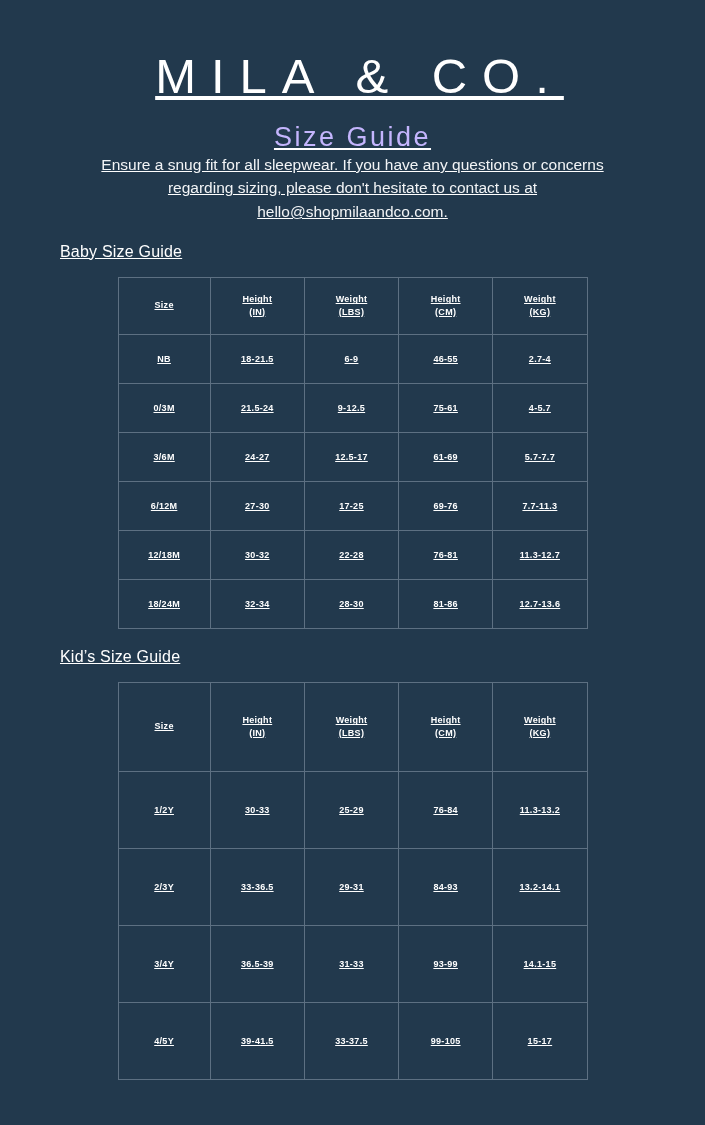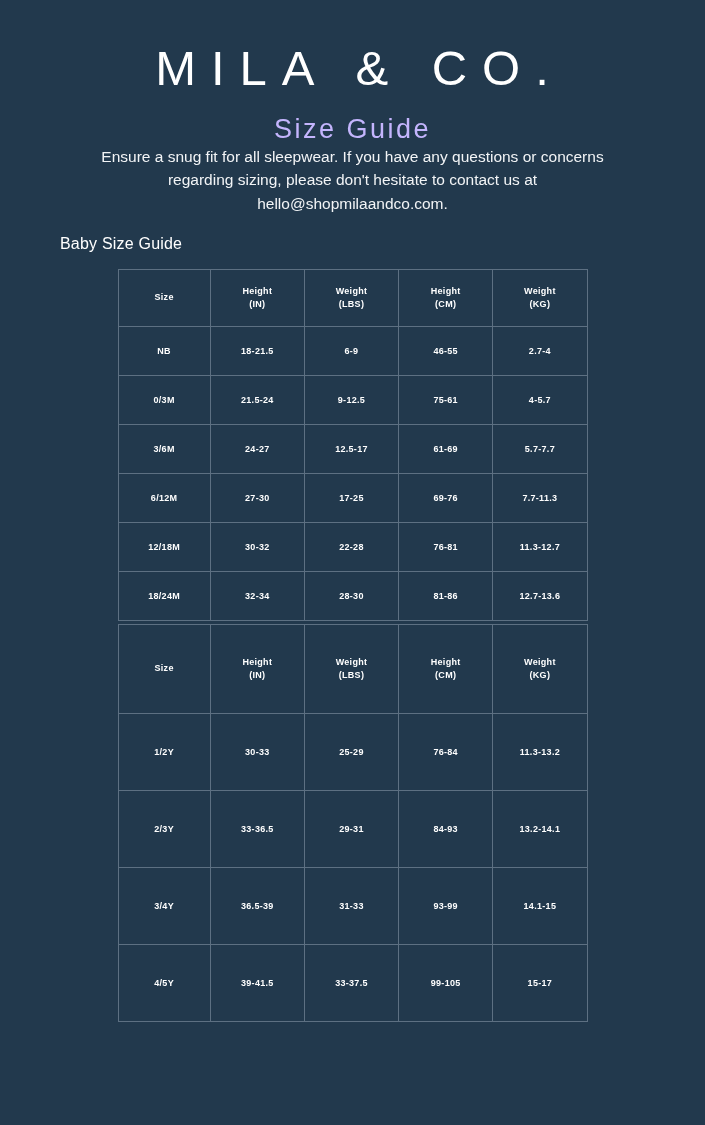--- a/index.html
+++ b/index.html
@@ -12,21 +12,22 @@
     background: #22394d;
     font-family: "Liberation Sans", sans-serif;
     color: #ffffff;
     overflow: hidden;
   }
   .page {
     width: 705px;
     height: 1125px;
     position: relative;
     box-sizing: border-box;
-    padding: 0 60px;
+    padding: 8px 60px;
+    text-decoration: underline;
   }
   .brand {
     text-align: center;
     font-family: "Liberation Sans", sans-serif;
     font-size: 49px;
     font-weight: 300;
     letter-spacing: 15px;
     color: #ffffff;
     padding-top: 42px;
     padding-left: 14px;
@@ -176,20 +177,21 @@
       <tr>
         <td>18/24M</td>
         <td>32-34</td>
         <td>28-30</td>
         <td>81-86</td>
         <td>12.7-13.6</td>
       </tr>
     </tbody>
   </table>
 
+  <div class="section-title">Kid’s Size Guide</div>
 
   <table class="size-table kid-table">
     <colgroup>
       <col class="col-size">
         <col class="col-rest">
         <col class="col-rest">
         <col class="col-rest">
         <col class="col-rest">
     </colgroup>
     <thead>

